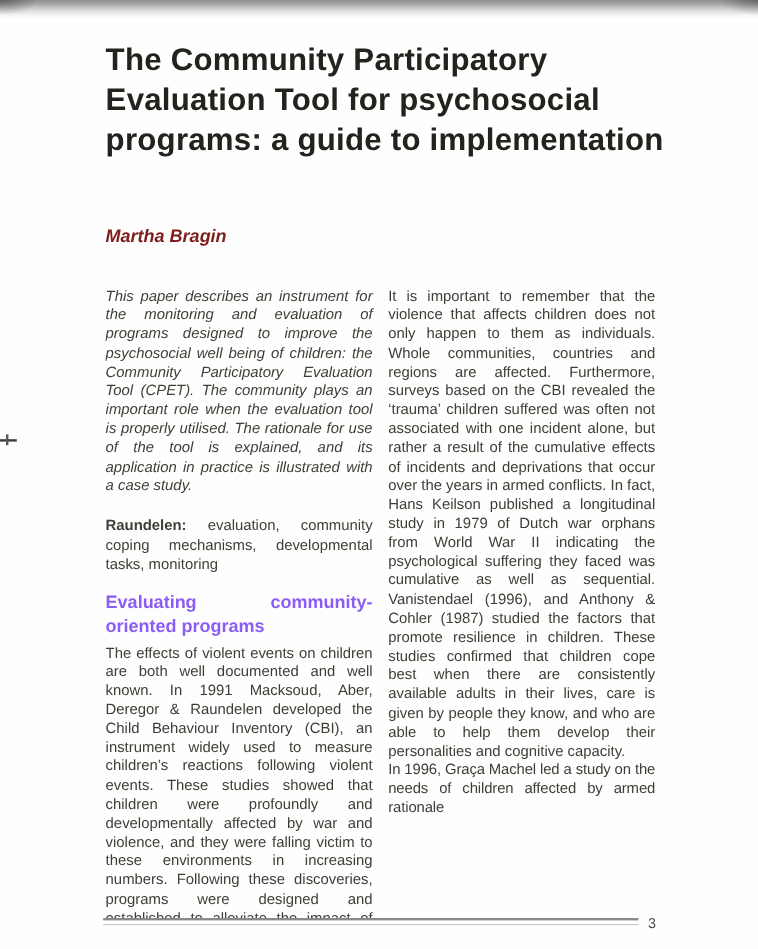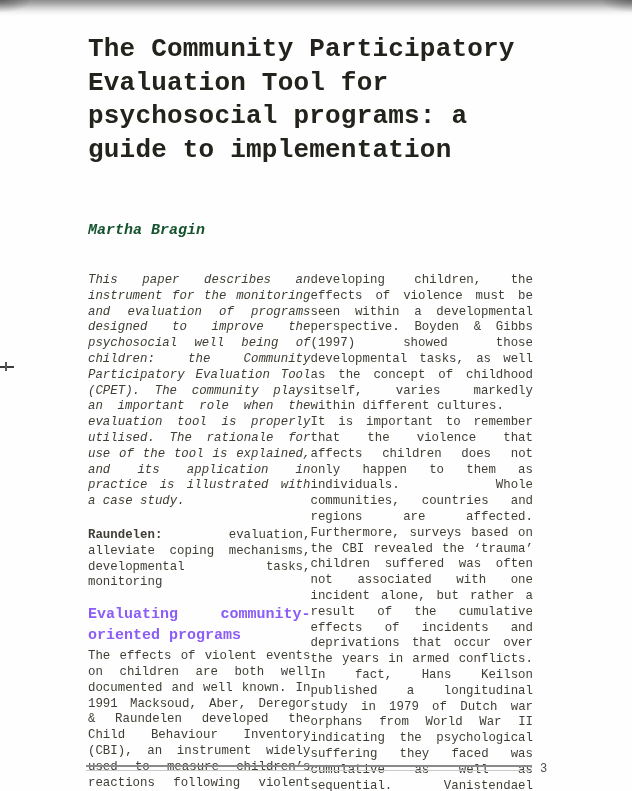--- a/index.html
+++ b/index.html
@@ -1,42 +1,42 @@
 <!DOCTYPE html>
 <html><head>
 <meta charset="utf-8">
 <style>
   html,body { margin:0; padding:0; background:#ffffff; }
   .page {
     position:relative; width:632px; height:791px;
     background:#fefefe; overflow:hidden;
-    font-family:Liberation Mono, monospace;
+    font-family:Liberation Sans, sans-serif;
   }
   .top-shadow {
     position:absolute; top:0; left:0; width:100%; height:16px;
     background:linear-gradient(to bottom,#8e8e8e 0,#a9a9a9 22%,#d5d5d5 50%,#f2f2f2 76%,#fefefe 100%);
   }
   .corner { position:absolute; top:0; width:30px; height:12px; }
   .corner.cl { left:0;  background:radial-gradient(ellipse at 0 0, rgba(40,40,40,.45), rgba(40,40,40,0) 75%); }
   .corner.cr { right:0; background:radial-gradient(ellipse at 100% 0, rgba(40,40,40,.40), rgba(40,40,40,0) 75%); }
   .crop-mark { position:absolute; left:0; top:362px; width:14px; height:9px; }
   .crop-mark::before { content:""; position:absolute; left:0; top:4px; width:14px; height:2px; background:#3c3c3c; }
   .crop-mark::after  { content:""; position:absolute; left:5px; top:0; width:2px; height:9px; background:#575757; }
 
   .content { position:absolute; left:88px; top:33px; width:458px; }
   .title {
     margin:0; width:472px;
     font-size:26px; line-height:33.5px; font-weight:bold;
     letter-spacing:0.2px; color:#23221c;
   }
   .author {
     margin:55px 0 0 0;
-    font-size:15px; font-weight:bold; font-style:italic; color:#14532d;
+    font-size:15px; font-weight:bold; font-style:italic; color:#7f1d1d;
   }
-  .columns { display:flex; margin-top:34px; max-height:526px; overflow:hidden; }
+  .columns { display:flex; gap:13px; margin-top:34px; max-height:526px; overflow:hidden; }
   .col {
     width:222.5px; text-align:justify;
     font-size:12.4px; line-height:15.8px; color:#3f3d34;
   }
   .col p { margin:0; }
   .abstract { font-style:italic; }
   .keywords { margin-top:18px !important; }
   .kw-label { font-weight:bold; }
   .heading {
     font-size:15px; line-height:20.5px; font-weight:bold;
@@ -64,27 +64,26 @@
 
   <div class="content">
     <h1 class="title">The Community Participatory Evaluation Tool for psychosocial programs: a guide to implementation</h1>
     <p class="author">Martha Bragin</p>
 
     <div class="columns">
       <div class="col">
         <p class="abstract">This paper describes an instrument for the monitoring and evaluation of programs designed to improve the psychosocial well being of children: the Community Participatory Evaluation Tool (CPET). The community plays an important role when the evaluation tool is properly utilised. The rationale for use of the tool is explained, and its application in practice is illustrated with a case study.</p>
         <p class="keywords">
           <span class="kw-label">Raundelen:</span>
-          <span>evaluation, alleviate coping mechanisms, developmental tasks, monitoring</span>
+          <span>evaluation, community coping mechanisms, developmental tasks, monitoring</span>
         </p>
         <h2 class="heading">Evaluating community-oriented programs</h2>
         <p>The effects of violent events on children are both well documented and well known. In 1991 Macksoud, Aber, Deregor &amp; Raundelen developed the Child Behaviour Inventory (CBI), an instrument widely used to measure children’s reactions following violent events. These studies showed that children were profoundly and developmentally affected by war and violence, and they were falling victim to these environments in increasing numbers. Following these discoveries, programs were designed and established to alleviate the impact of war trauma.</p>
       </div>
       <div class="col">
-        <p>developing children, the effects of violence must be seen within a developmental perspective. Boyden &amp; Gibbs (1997) showed those developmental tasks, as well as the concept of childhood itself, varies markedly within different cultures.</p>
         <p>It is important to remember that the violence that affects children does not only happen to them as individuals. Whole communities, countries and regions are affected. Furthermore, surveys based on the CBI revealed the ‘trauma’ children suffered was often not associated with one incident alone, but rather a result of the cumulative effects of incidents and deprivations that occur over the years in armed conflicts. In fact, Hans Keilson published a longitudinal study in 1979 of Dutch war orphans from World War II indicating the psychological suffering they faced was cumulative as well as sequential. Vanistendael (1996), and Anthony &amp; Cohler (1987) studied the factors that promote resilience in children. These studies confirmed that children cope best when there are consistently available adults in their lives, care is given by people they know, and who are able to help them develop their personalities and cognitive capacity.</p>
         <p class="continues">In 1996, Graça Machel led a study on the needs of children affected by armed rationale</p>
       </div>
     </div>
   </div>
 
   <div class="footer-rule"></div>
   <div class="page-number">3</div>
 </div>
 

